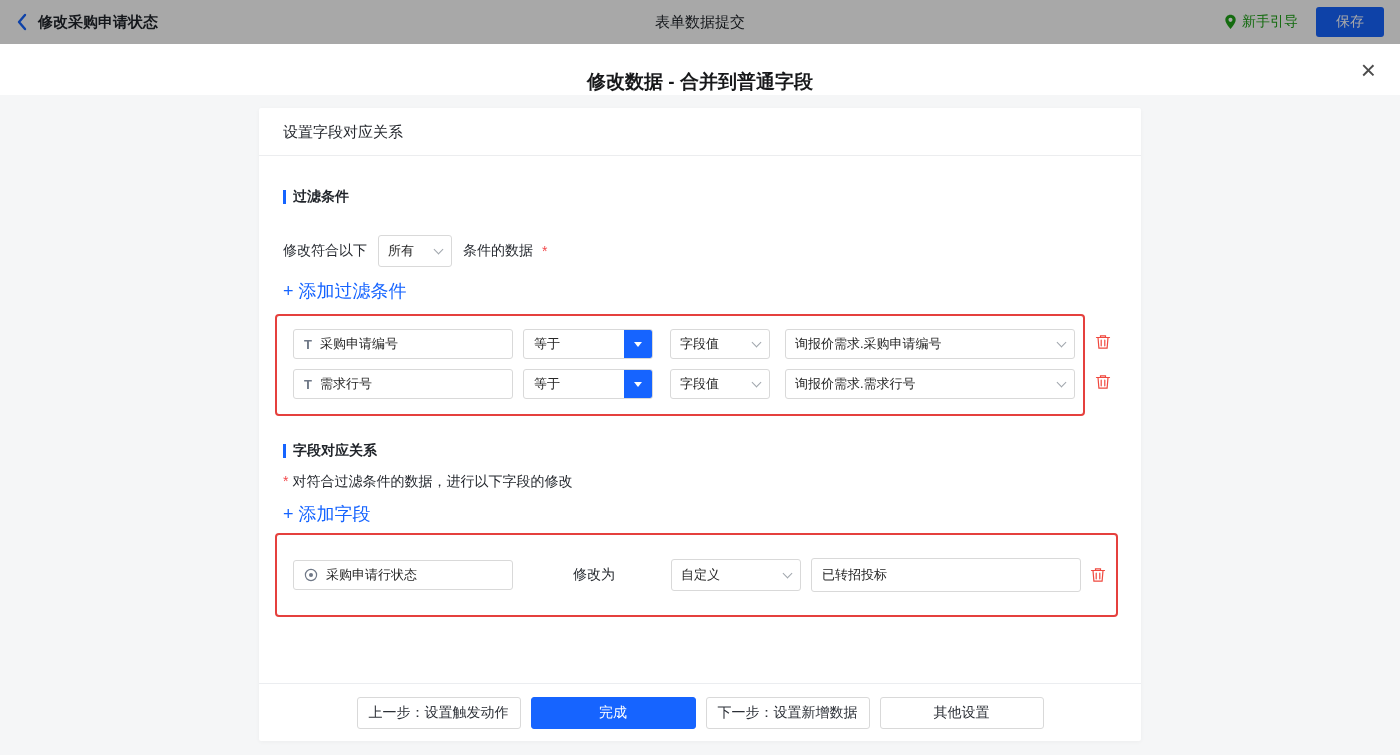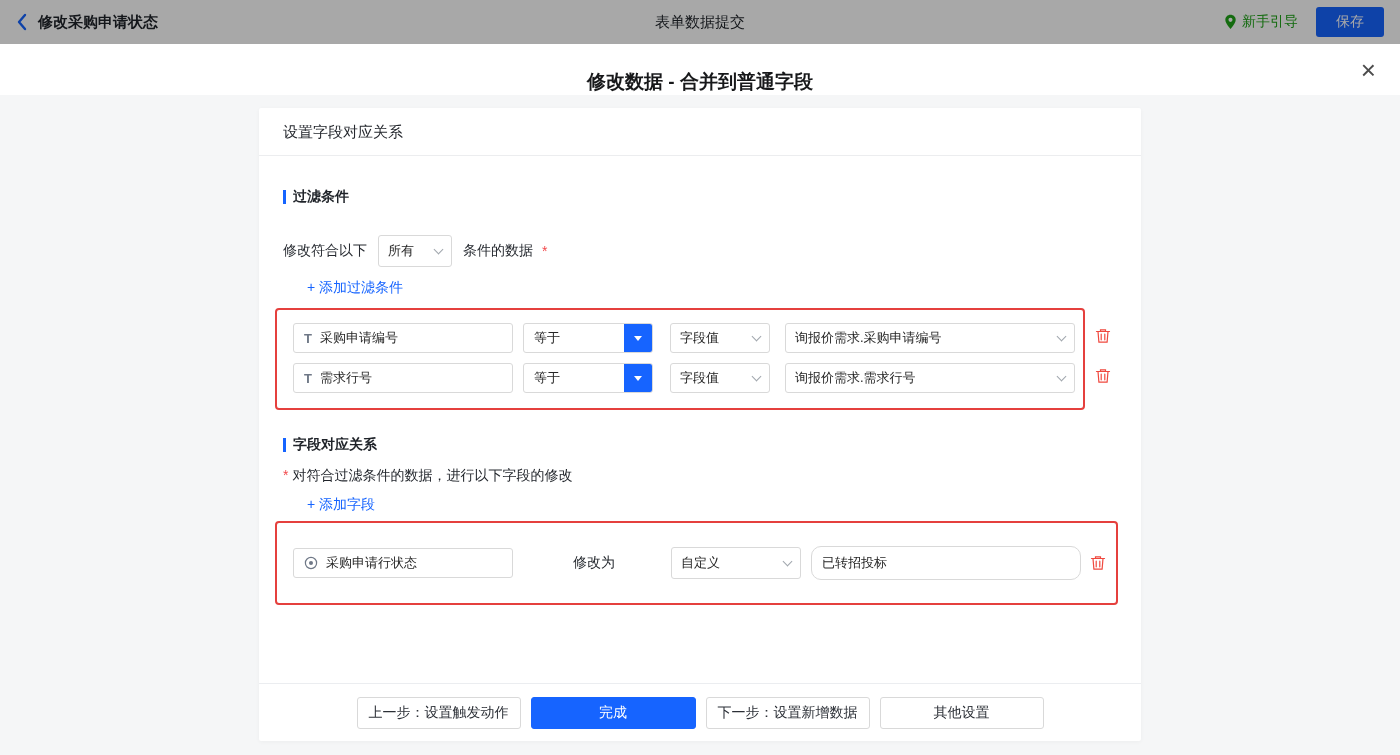--- a/index.html
+++ b/index.html
@@ -39,21 +39,21 @@
 
   .cond-line { display:flex; align-items:center; margin-top:29px; font-size:14px; gap:5px; }
   .select { height:32px; background:#fff; border:1px solid #d9d9d9; border-radius:3px;
     display:flex; align-items:center; justify-content:space-between; padding:0 9px;
     font-size:13px; color:#262626; cursor:pointer; }
   .sel-match { width:74px; height:32px; margin:0 6px; }
   .caret { display:inline-block; width:7px; height:7px; border-right:1.4px solid #a0a6ad;
     border-bottom:1.4px solid #a0a6ad; transform:rotate(45deg); margin-top:-4px; }
   .star { color:#f2484b; font-size:14px; margin-left:4px; }
 
-  .add-link { margin-top:12px; color:#1664ff; font-size:14px; cursor:pointer; width:fit-content;margin-left:24px; }
+  .add-link { margin-top:12px; color:#1664ff; font-size:18px; cursor:pointer; width:fit-content; }
 
   .boxwrap { position:relative; margin-top:11px; margin-left:-8px; }
   .redbox { border:2px solid #e5403d; border-radius:4px; background:#fff; }
   .redbox.filter { width:810px; padding:13px 0 15px 16px; }
   .cond-row { display:flex; align-items:center; height:30px; margin-bottom:10px; }
   .cond-row:last-child { margin-bottom:0; }
   .f-input { width:220px; height:30px; border:1px solid #d9d9d9; border-radius:3px;
     display:flex; align-items:center; gap:8px; padding:0 10px; font-size:13px; color:#262626; cursor:text; }
   .ticon { font-weight:bold; color:#6f7887; font-size:13px; }
   .op-select { width:130px; height:30px; margin-left:10px; border:1px solid #d9d9d9; border-radius:3px;
@@ -70,21 +70,21 @@
   .desc-line { margin-top:13px; font-size:14px; color:#1f2329; }
   .desc-line .star { margin:0 4px 0 0; }
 
   .map-headers { position:relative; margin-top:17px; padding-bottom:13px; border-bottom:1px solid #e9eaec;
     font-size:14px; font-weight:bold; color:#1f2329; }
   .col-output { position:absolute; left:533px; top:0; }
 
   .redbox.mapping { width:843px; padding:23px 0 23px 16px; display:flex; align-items:center; }
   .map-label { margin-left:60px; font-size:14px; color:#1f2329; }
   .sel-mode { width:130px; height:32px; margin-left:56px; }
-  .map-value { width:270px; height:32px; margin-left:10px; border:1px solid #d9d9d9; border-radius:10px;
+  .map-value { width:270px; height:32px; margin-left:10px; border:1px solid #d9d9d9; border-radius:3px;
     display:flex; align-items:center; padding:16px 10px; font-size:13px; color:#262626; cursor:text; }
   .map-trash { margin-left:auto; margin-right:9px; width:18px; height:18px; cursor:pointer; }
 
   .card-footer { height:58px; border-top:1px solid #ebedf0; display:flex; justify-content:center;
     align-items:flex-start; gap:10px; padding-top:13px; }
   .fbtn { min-width:164px; height:32px; background:#fff; border:1px solid #d9d9d9; border-radius:3px;
     font-size:14px; color:#2b2f36; cursor:pointer; font-family:inherit; }
   .fbtn.primary { background:#1664ff; border-color:#1664ff; color:#fff; width:165px; }
 </style>
 </head>

